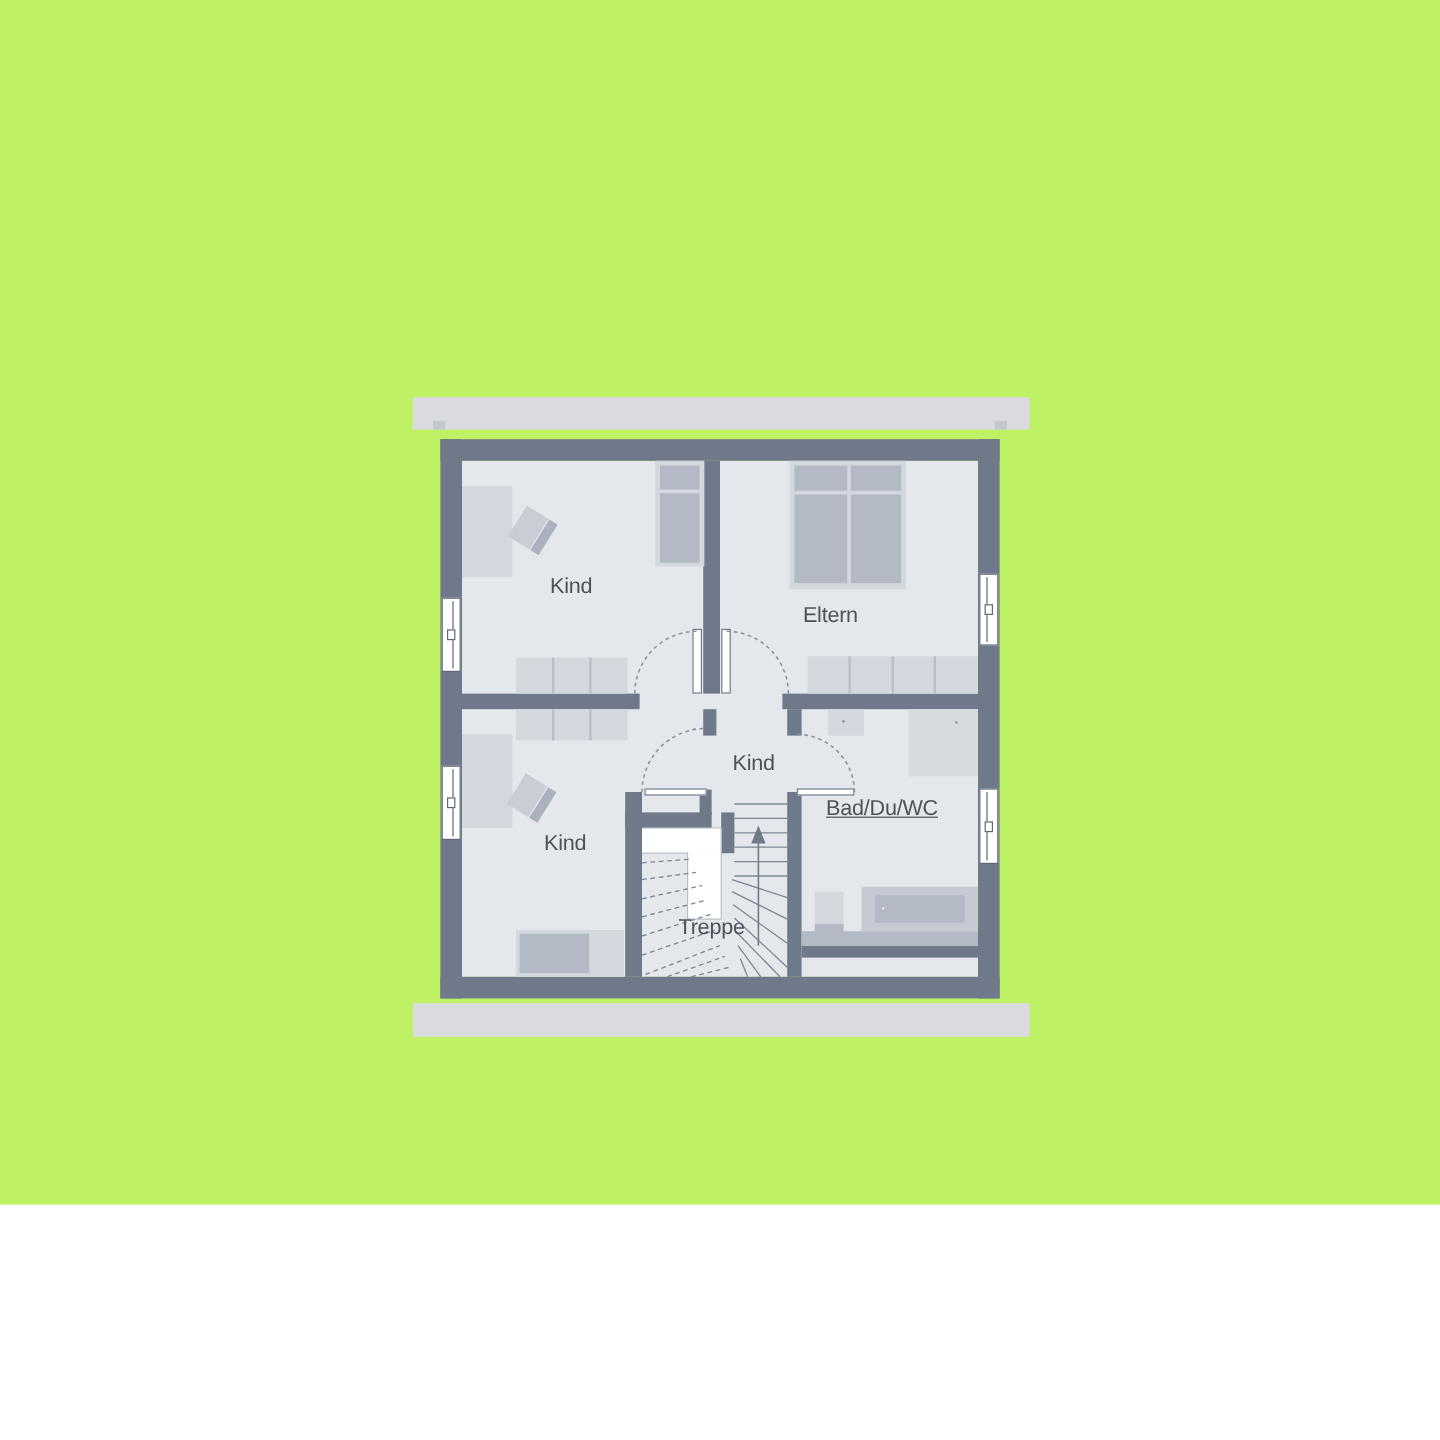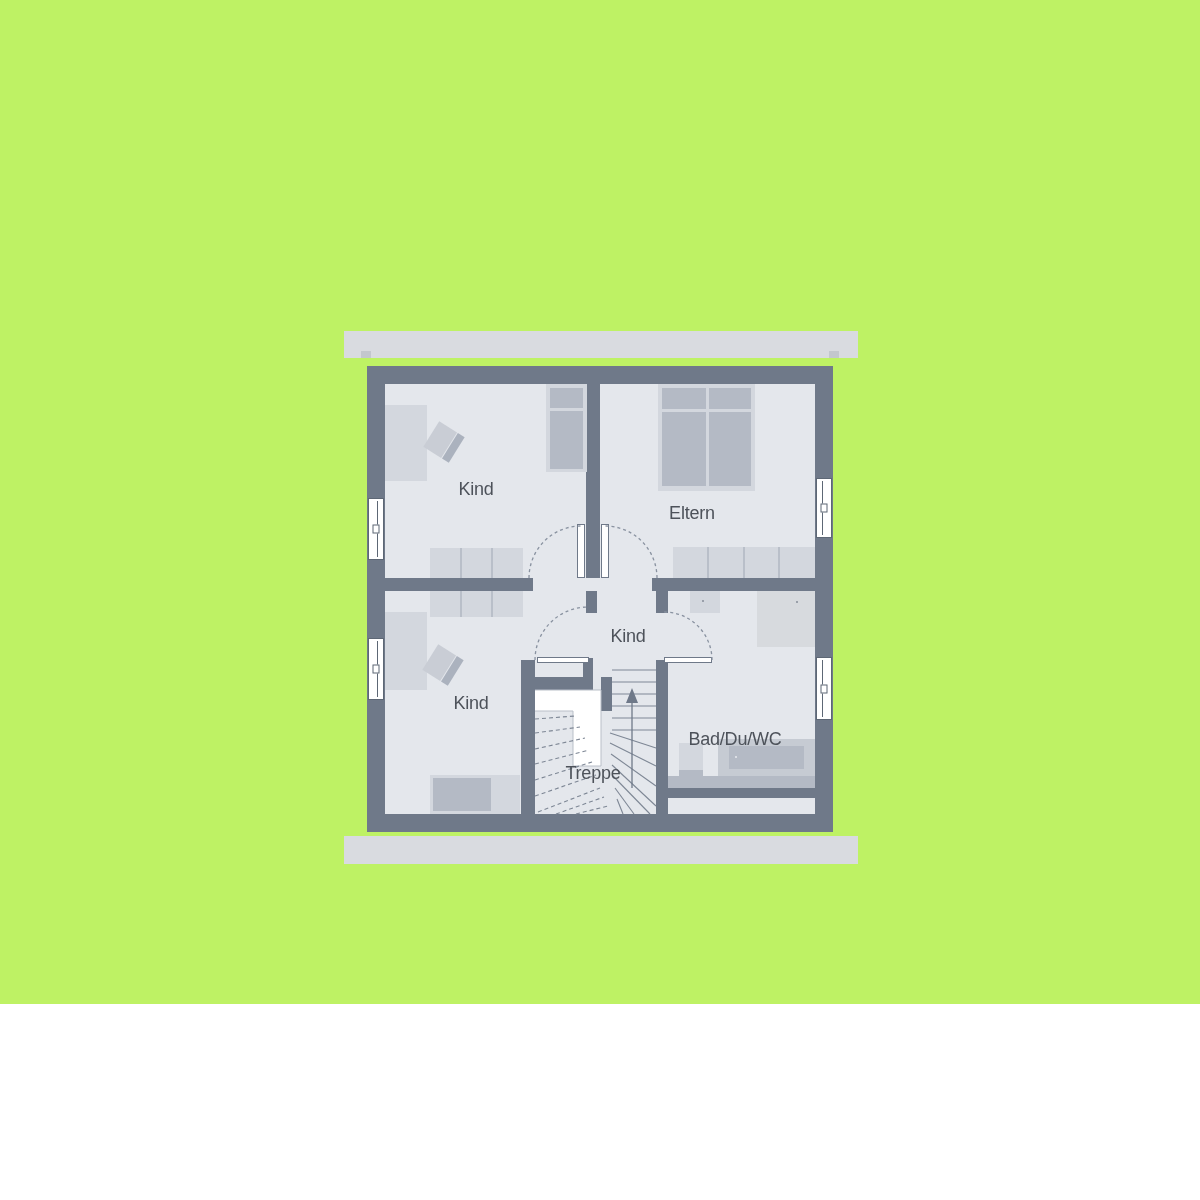--- a/index.html
+++ b/index.html
@@ -170,15 +170,15 @@
       <line x1="632" y1="788" x2="632" y2="700" stroke="#6f7989" stroke-width="1.3"></line>
       <polygon points="632,688 626,703 638,703" fill="#6f7989"></polygon>
     </g>
   </svg>
 
   <div class="label" style="left:476px;top:489px;">Kind</div>
   <div class="label" style="left:692px;top:513px;">Eltern</div>
   <div class="label" style="left:471px;top:703px;">Kind</div>
   <div class="label" style="left:628px;top:636px;">Kind</div>
   <div class="label" style="left:593px;top:773px;">Treppe</div>
-  <div class="label" style="left:735px;top:739px;">Bad/Du/WC</div>
+  <div class="label" style="left:735px;top:674px;text-decoration:underline;">Bad/Du/WC</div>
 
 </div>
 
 </body></html>

